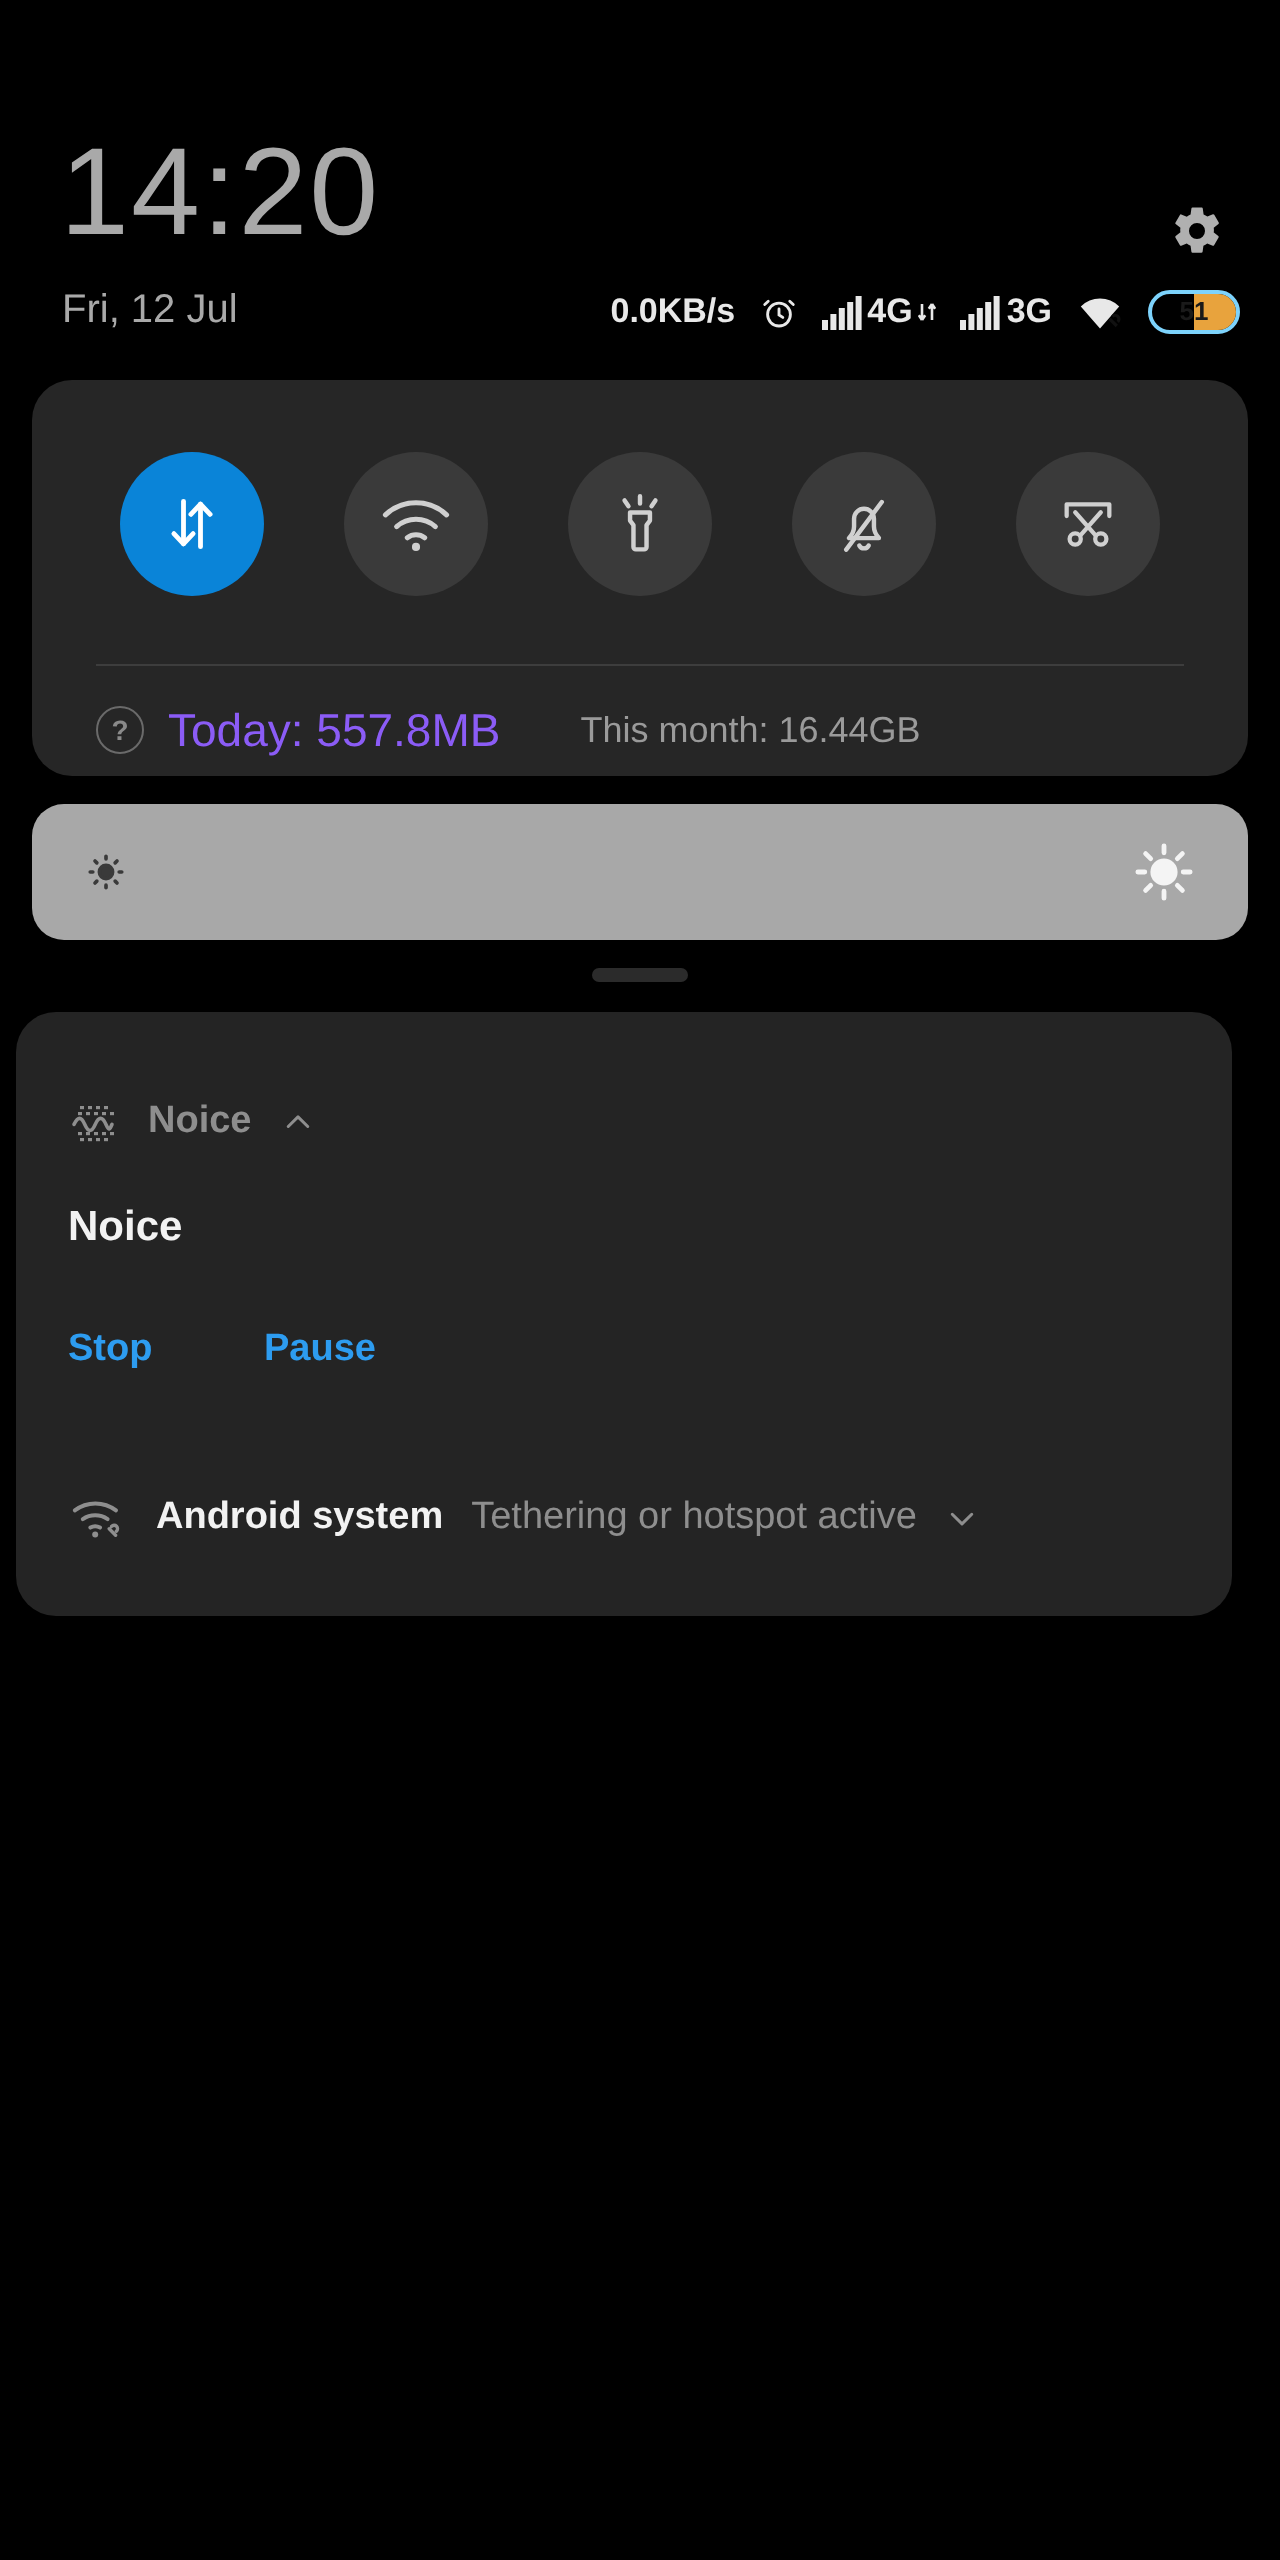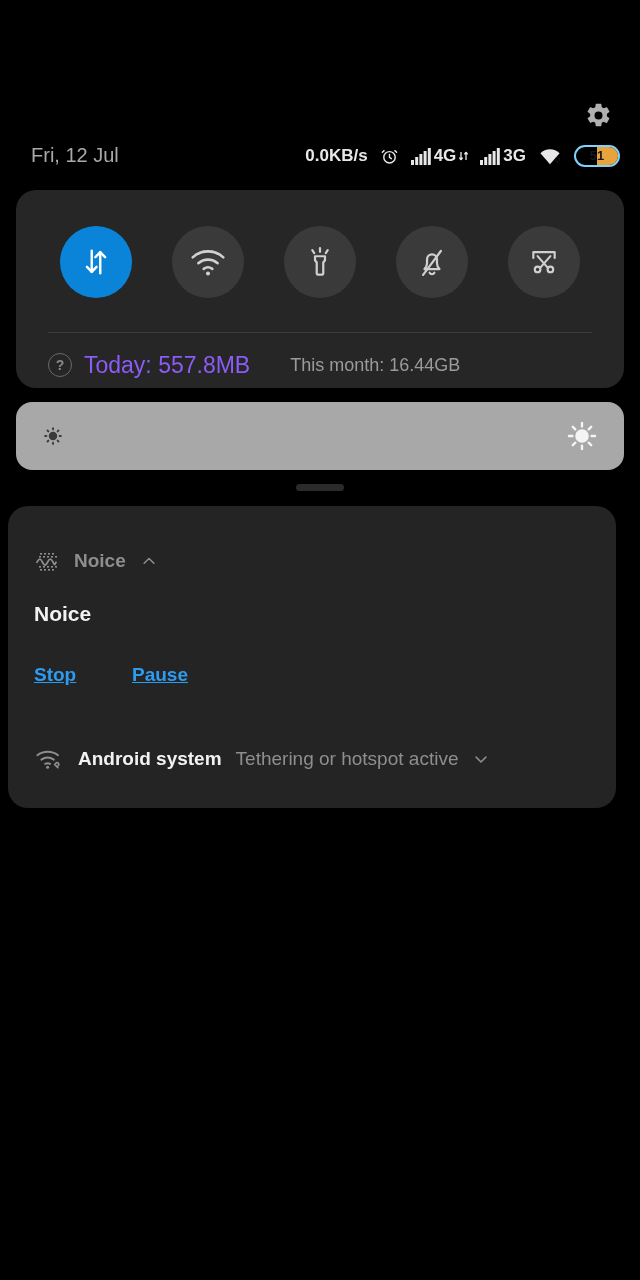--- a/index.html
+++ b/index.html
@@ -117,39 +117,40 @@
     position:absolute; left:26px; top:96px;
     font-size:21px; font-weight:bold; color:#f2f2f2;
   }
   .notif-actions {
     position:absolute; left:26px; top:158px;
     display:flex; align-items:center; gap:0;
   }
   .action {
     font-size:19px; font-weight:bold; color:#2d9cf0;
     background:none; border:none; padding:0;
-    font-family:"Liberation Sans", sans-serif; cursor:pointer;text-decoration:underline;
+    font-family:"Liberation Sans", sans-serif; cursor:pointer;
   }
   .action.first { width:98px; text-align:left; }
 
   .notif-system {
     position:absolute; left:26px; top:238px; height:30px;
     display:flex; align-items:center; gap:14px;
   }
   .sys-icon { width:30px; height:26px; display:flex; align-items:center; justify-content:center; }
   .sys-name { font-size:19px; font-weight:bold; color:#f2f2f2; }
   .sys-text { font-size:19px; color:#8e8e8e; }
 </style>
 </head>
 <body>
 
 <div id="shade">
 
   <div class="header">
 
+    <div class="clock">14:20</div>
     <div class="date">Fri, 12 Jul</div>
 
     <div class="gear-btn">
       <span>
         <svg width="30" height="30" viewBox="0 0 24 24" fill="#b0b0b0">
           <path d="M19.1 12.9c.04-.3.06-.6.06-.9s-.02-.6-.07-.9l1.9-1.5c.18-.14.22-.38.11-.57l-1.8-3.1c-.11-.2-.34-.27-.54-.2l-2.2.9c-.47-.36-.97-.66-1.52-.88l-.33-2.4A.45.45 0 0 0 14.2 3h-3.6c-.22 0-.41.16-.44.37l-.33 2.4c-.55.22-1.06.53-1.52.88l-2.2-.9a.45.45 0 0 0-.55.2l-1.8 3.1c-.11.19-.07.43.11.57l1.9 1.5c-.05.3-.08.6-.08.9s.03.6.08.9l-1.9 1.5c-.18.14-.22.38-.11.57l1.8 3.1c.11.2.34.27.55.2l2.2-.9c.46.36.97.66 1.52.88l.33 2.4c.03.22.22.38.44.38h3.6c.22 0 .41-.16.44-.37l.33-2.4c.55-.23 1.05-.53 1.52-.88l2.2.9c.2.07.43 0 .54-.2l1.8-3.1a.45.45 0 0 0-.11-.57l-1.9-1.5zM12.4 15.6a3.2 3.2 0 1 1 0-6.4 3.2 3.2 0 0 1 0 6.4z"></path>
         </svg>
       </span>
     </div>
 

